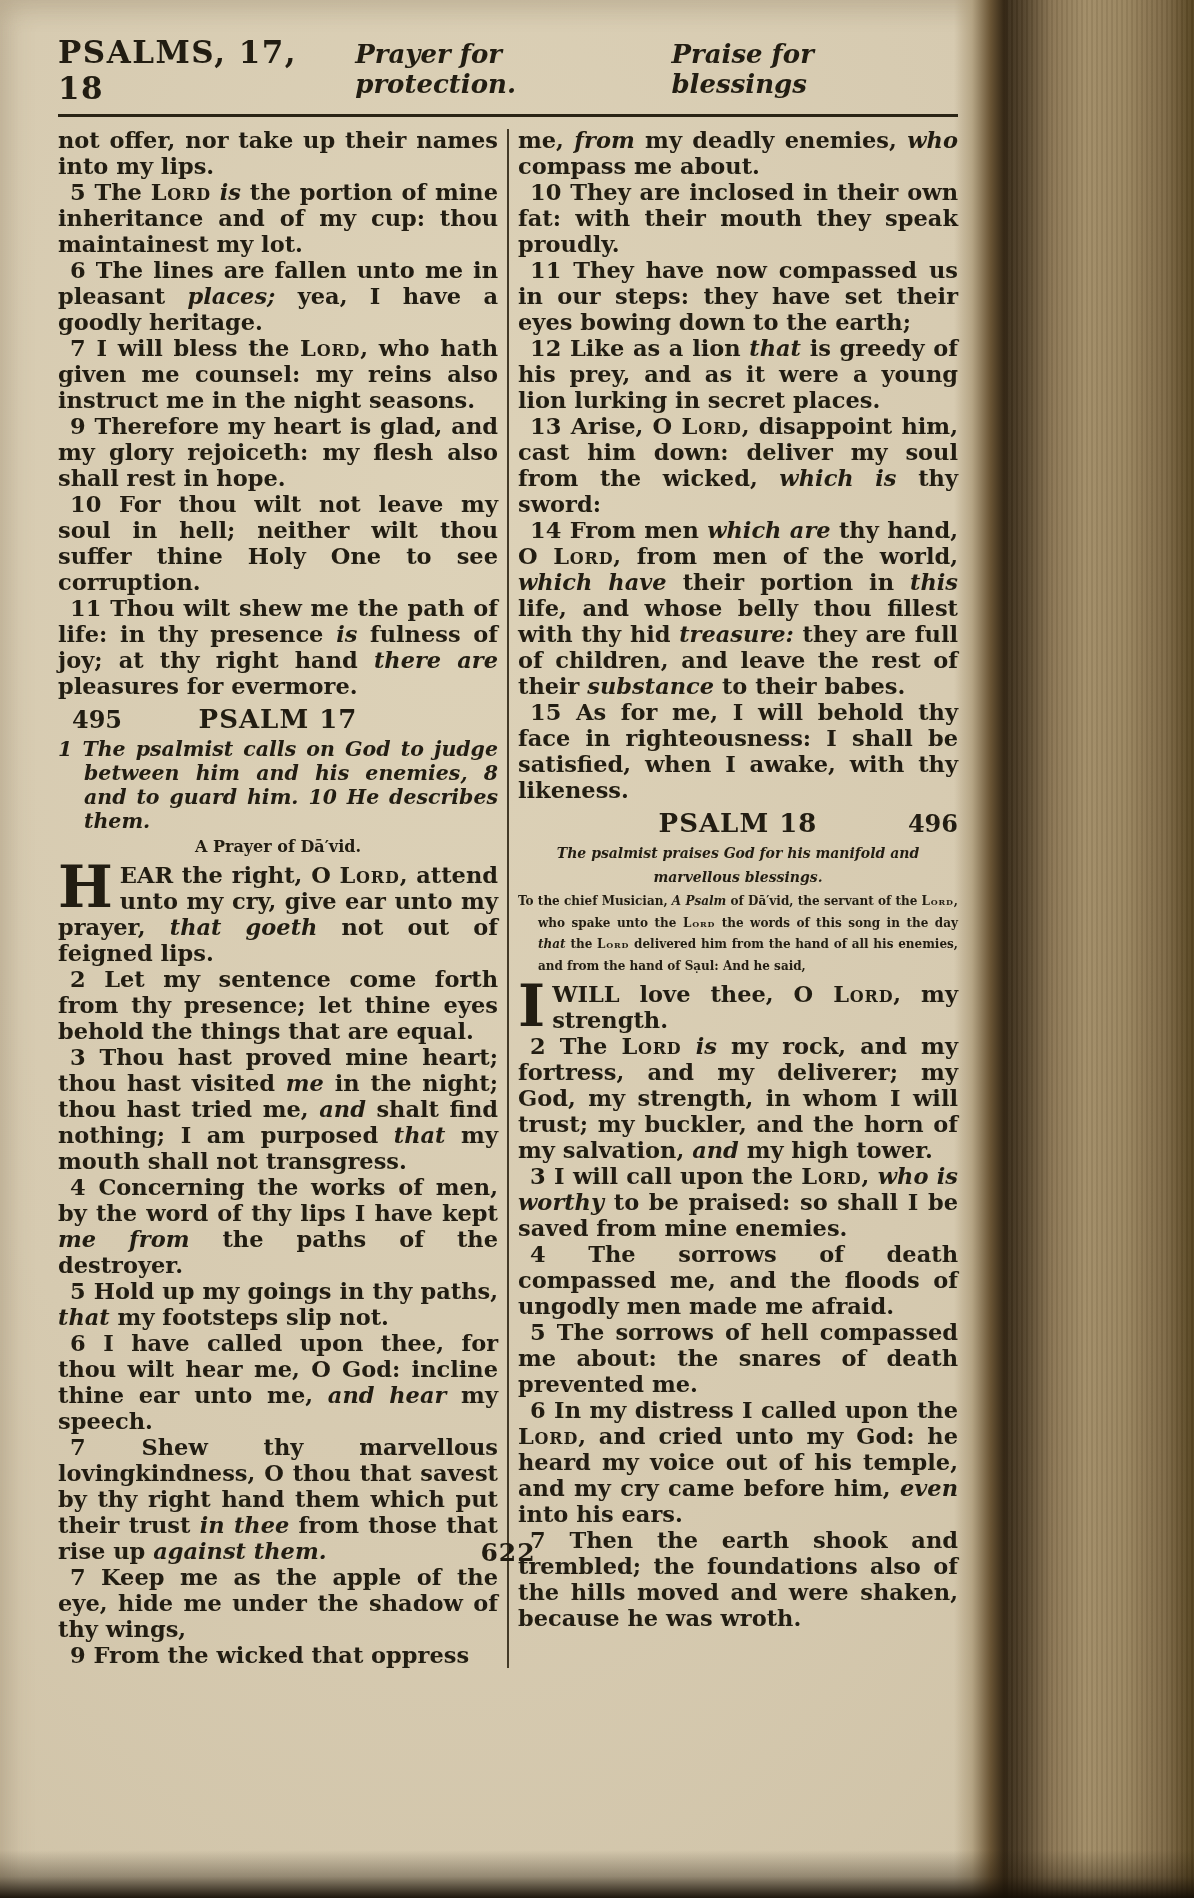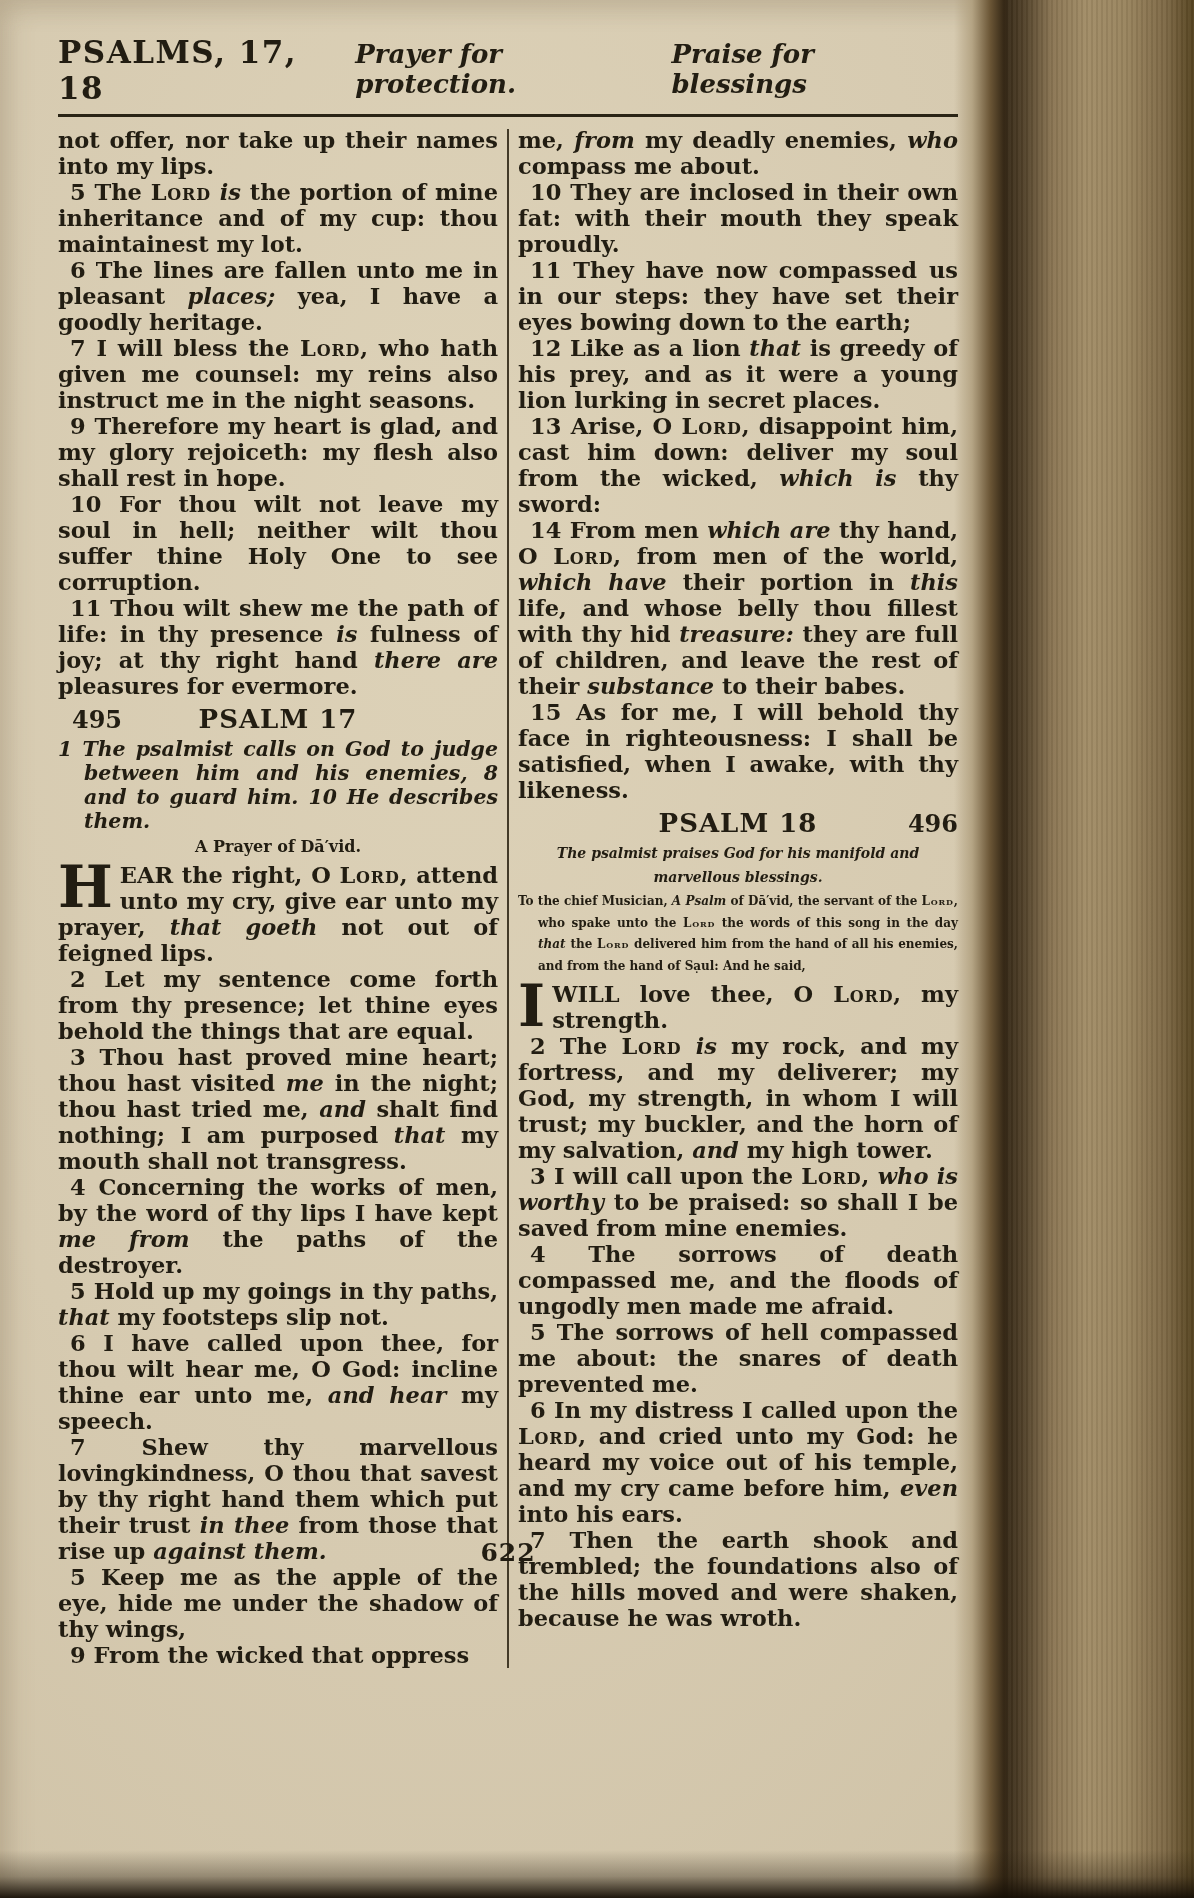--- a/index.html
+++ b/index.html
@@ -82,21 +82,21 @@
           </div>
           <p class="summary">1 <span class="it">The psalmist calls on God to judge between him and his enemies, </span>8 <span class="it">and to guard him. </span>10 <span class="it">He describes them.</span></p>
           <p class="attribution">A Prayer of Dā′vid.</p>
           <p class="dropcap"><span class="cap">H</span>EAR the right, O <span class="sc">Lord</span>, attend unto my cry, give ear unto my prayer, <span class="it">that goeth</span> not out of feigned lips.</p>
           <p class="verse">2 Let my sentence come forth from thy presence; let thine eyes behold the things that are equal.</p>
           <p class="verse">3 Thou hast proved mine heart; thou hast visited <span class="it">me</span> in the night; thou hast tried me, <span class="it">and</span> shalt find nothing; I am purposed <span class="it">that</span> my mouth shall not transgress.</p>
           <p class="verse">4 Concerning the works of men, by the word of thy lips I have kept <span class="it">me from</span> the paths of the destroyer.</p>
           <p class="verse">5 Hold up my goings in thy paths, <span class="it">that</span> my footsteps slip not.</p>
           <p class="verse">6 I have called upon thee, for thou wilt hear me, O God: incline thine ear unto me, <span class="it">and hear</span> my speech.</p>
           <p class="verse">7 Shew thy marvellous lovingkindness, O thou that savest by thy right hand them which put their trust <span class="it">in thee</span> from those that rise up <span class="it">against them.</span></p>
-          <p class="verse">5 Keep me as the apple of the eye, hide me under the shadow of thy wings,</p>
+          <p class="verse">7 Keep me as the apple of the eye, hide me under the shadow of thy wings,</p>
           <p class="verse">9 From the wicked that oppress</p>
         </div>
       <div class="divider"></div>
       <div class="col" id="col-right">
           <p class="continuation">me, <span class="it">from</span> my deadly enemies, <span class="it">who</span> compass me about.</p>
           <p class="verse">10 They are inclosed in their own fat: with their mouth they speak proudly.</p>
           <p class="verse">11 They have now compassed us in our steps: they have set their eyes bowing down to the earth;</p>
           <p class="verse">12 Like as a lion <span class="it">that</span> is greedy of his prey, and as it were a young lion lurking in secret places.</p>
           <p class="verse">13 Arise, O <span class="sc">Lord</span>, disappoint him, cast him down: deliver my soul from the wicked, <span class="it">which is</span> thy sword:</p>
           <p class="verse">14 From men <span class="it">which are</span> thy hand, O <span class="sc">Lord</span>, from men of the world, <span class="it">which have</span> their portion in <span class="it">this</span> life, and whose belly thou fillest with thy hid <span class="it">treasure:</span> they are full of children, and leave the rest of their <span class="it">substance</span> to their babes.</p>

